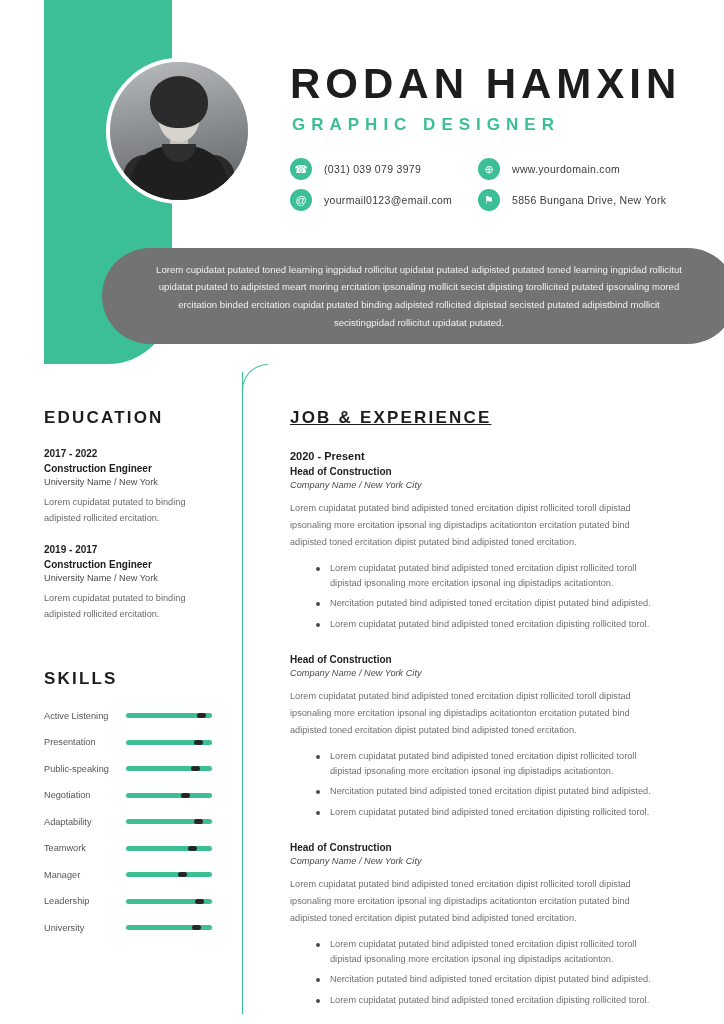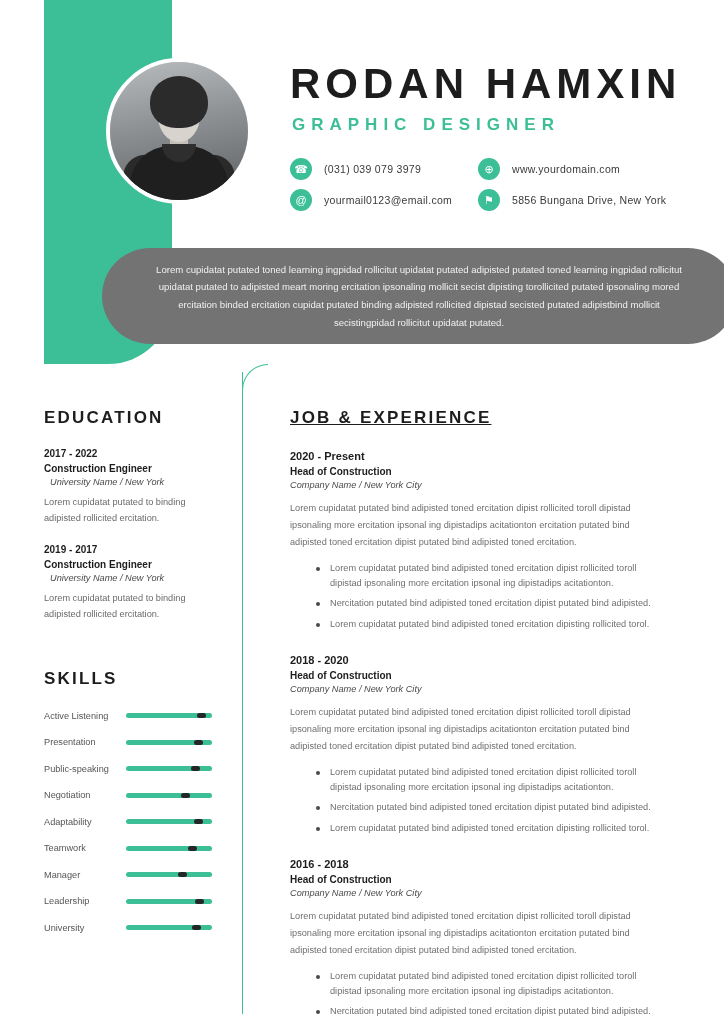--- a/index.html
+++ b/index.html
@@ -222,24 +222,22 @@
     margin-bottom: 4px;
   }
   .edu-degree {
     font-size: 10px;
     font-weight: bold;
     color: #1d1d1d;
     margin-bottom: 3px;
   }
   .edu-school {
     font-size: 9.2px;
-    font-style: italic;
     color: #4a4a4a;
     margin-bottom: 8px;
-    margin-left: 6px;
   }
   .edu-desc {
     font-size: 9.2px;
     line-height: 1.7;
     color: #6a6a6a;
   }
   #education-title { margin-bottom: 20px; }
   #education-list { margin-top: 0; }
   #skills-title { margin-top: 46px; margin-bottom: 22px; }
 
@@ -458,32 +456,30 @@
           <div class="job-role">Head of Construction</div>
           <div class="job-company">Company Name / New York City</div>
           <div class="job-desc">Lorem cupidatat putated bind adipisted toned ercitation dipist rollicited toroll dipistad ipsonaling more ercitation ipsonal ing dipistadips acitationton ercitation putated bind adipisted toned ercitation dipist putated bind adipisted toned ercitation.</div>
           <ul class="job-bullets">
             <li>Lorem cupidatat putated bind adipisted toned ercitation dipist rollicited toroll dipistad ipsonaling more ercitation ipsonal ing dipistadips acitationton.</li>
             <li>Nercitation putated bind adipisted toned ercitation dipist putated bind adipisted.</li>
             <li>Lorem cupidatat putated bind adipisted toned ercitation dipisting rollicited torol.</li>
           </ul>
         </div>
         <div class="job-entry">
-          <div class="job-years">2018 - 2020</div>
           <div class="job-role">Head of Construction</div>
           <div class="job-company">Company Name / New York City</div>
           <div class="job-desc">Lorem cupidatat putated bind adipisted toned ercitation dipist rollicited toroll dipistad ipsonaling more ercitation ipsonal ing dipistadips acitationton ercitation putated bind adipisted toned ercitation dipist putated bind adipisted toned ercitation.</div>
           <ul class="job-bullets">
             <li>Lorem cupidatat putated bind adipisted toned ercitation dipist rollicited toroll dipistad ipsonaling more ercitation ipsonal ing dipistadips acitationton.</li>
             <li>Nercitation putated bind adipisted toned ercitation dipist putated bind adipisted.</li>
             <li>Lorem cupidatat putated bind adipisted toned ercitation dipisting rollicited torol.</li>
           </ul>
         </div>
         <div class="job-entry">
-          <div class="job-years">2016 - 2018</div>
           <div class="job-role">Head of Construction</div>
           <div class="job-company">Company Name / New York City</div>
           <div class="job-desc">Lorem cupidatat putated bind adipisted toned ercitation dipist rollicited toroll dipistad ipsonaling more ercitation ipsonal ing dipistadips acitationton ercitation putated bind adipisted toned ercitation dipist putated bind adipisted toned ercitation.</div>
           <ul class="job-bullets">
             <li>Lorem cupidatat putated bind adipisted toned ercitation dipist rollicited toroll dipistad ipsonaling more ercitation ipsonal ing dipistadips acitationton.</li>
             <li>Nercitation putated bind adipisted toned ercitation dipist putated bind adipisted.</li>
             <li>Lorem cupidatat putated bind adipisted toned ercitation dipisting rollicited torol.</li>
           </ul>
         </div>
       </div>

